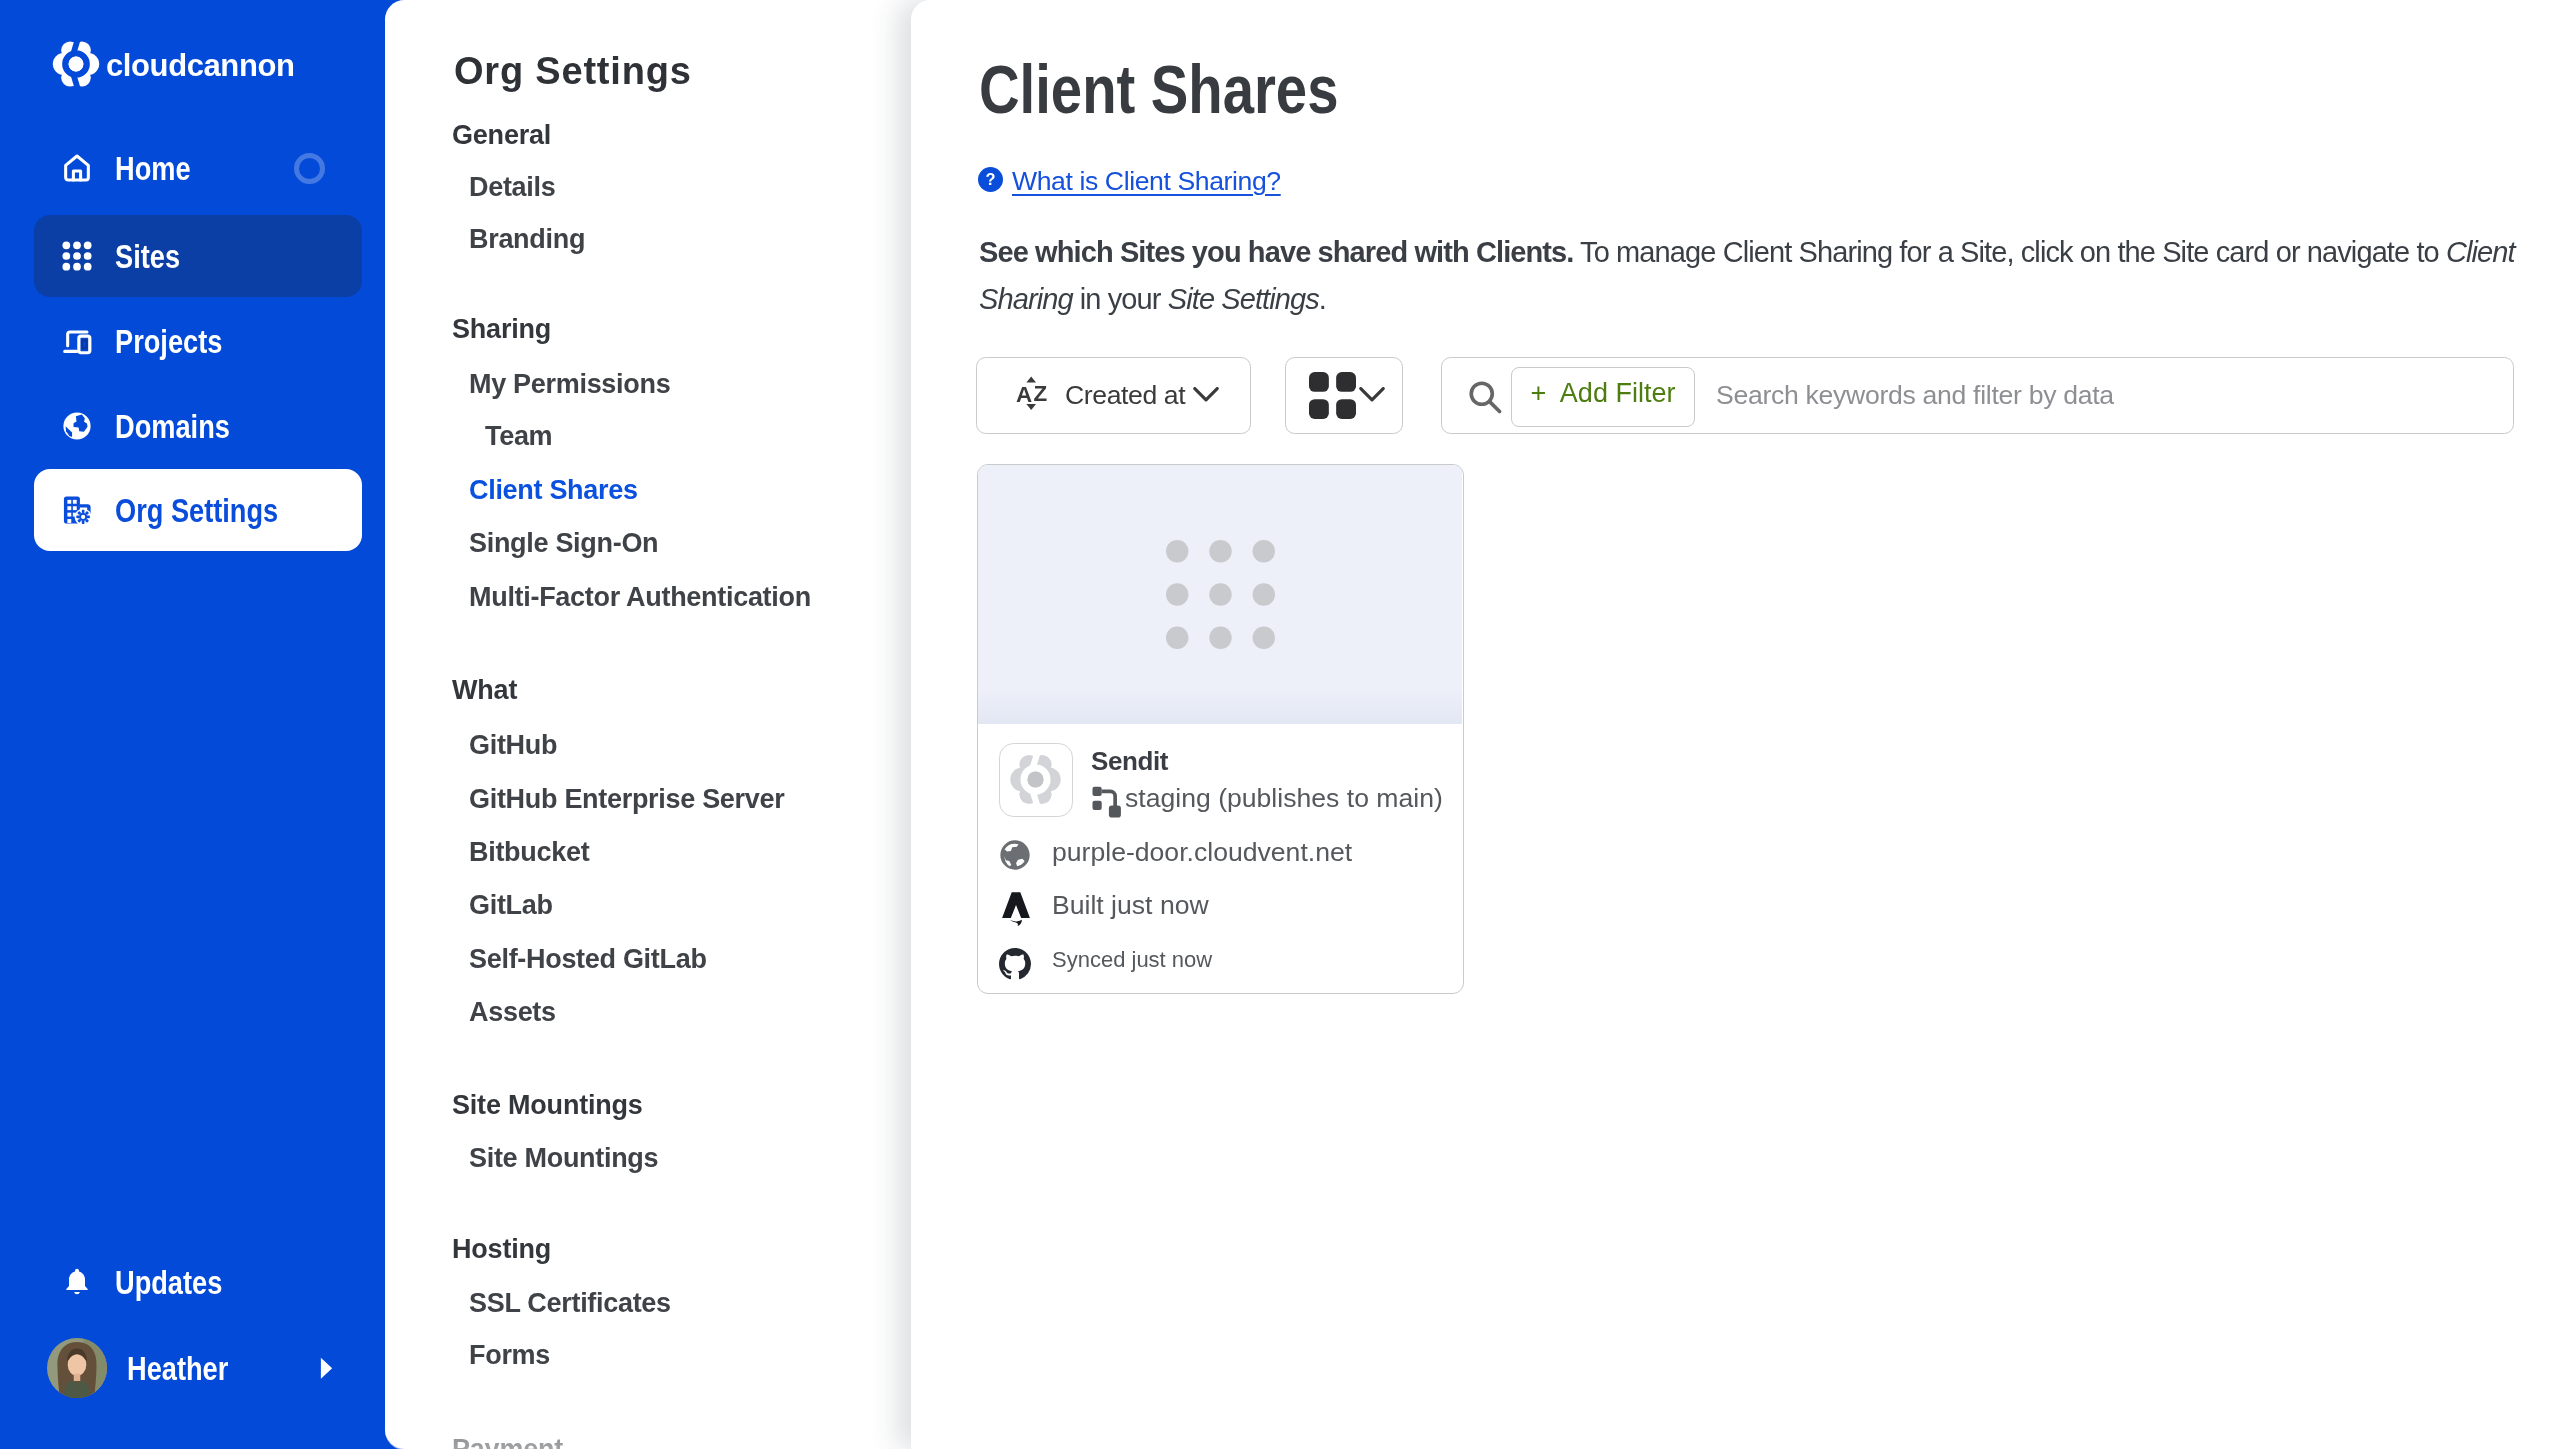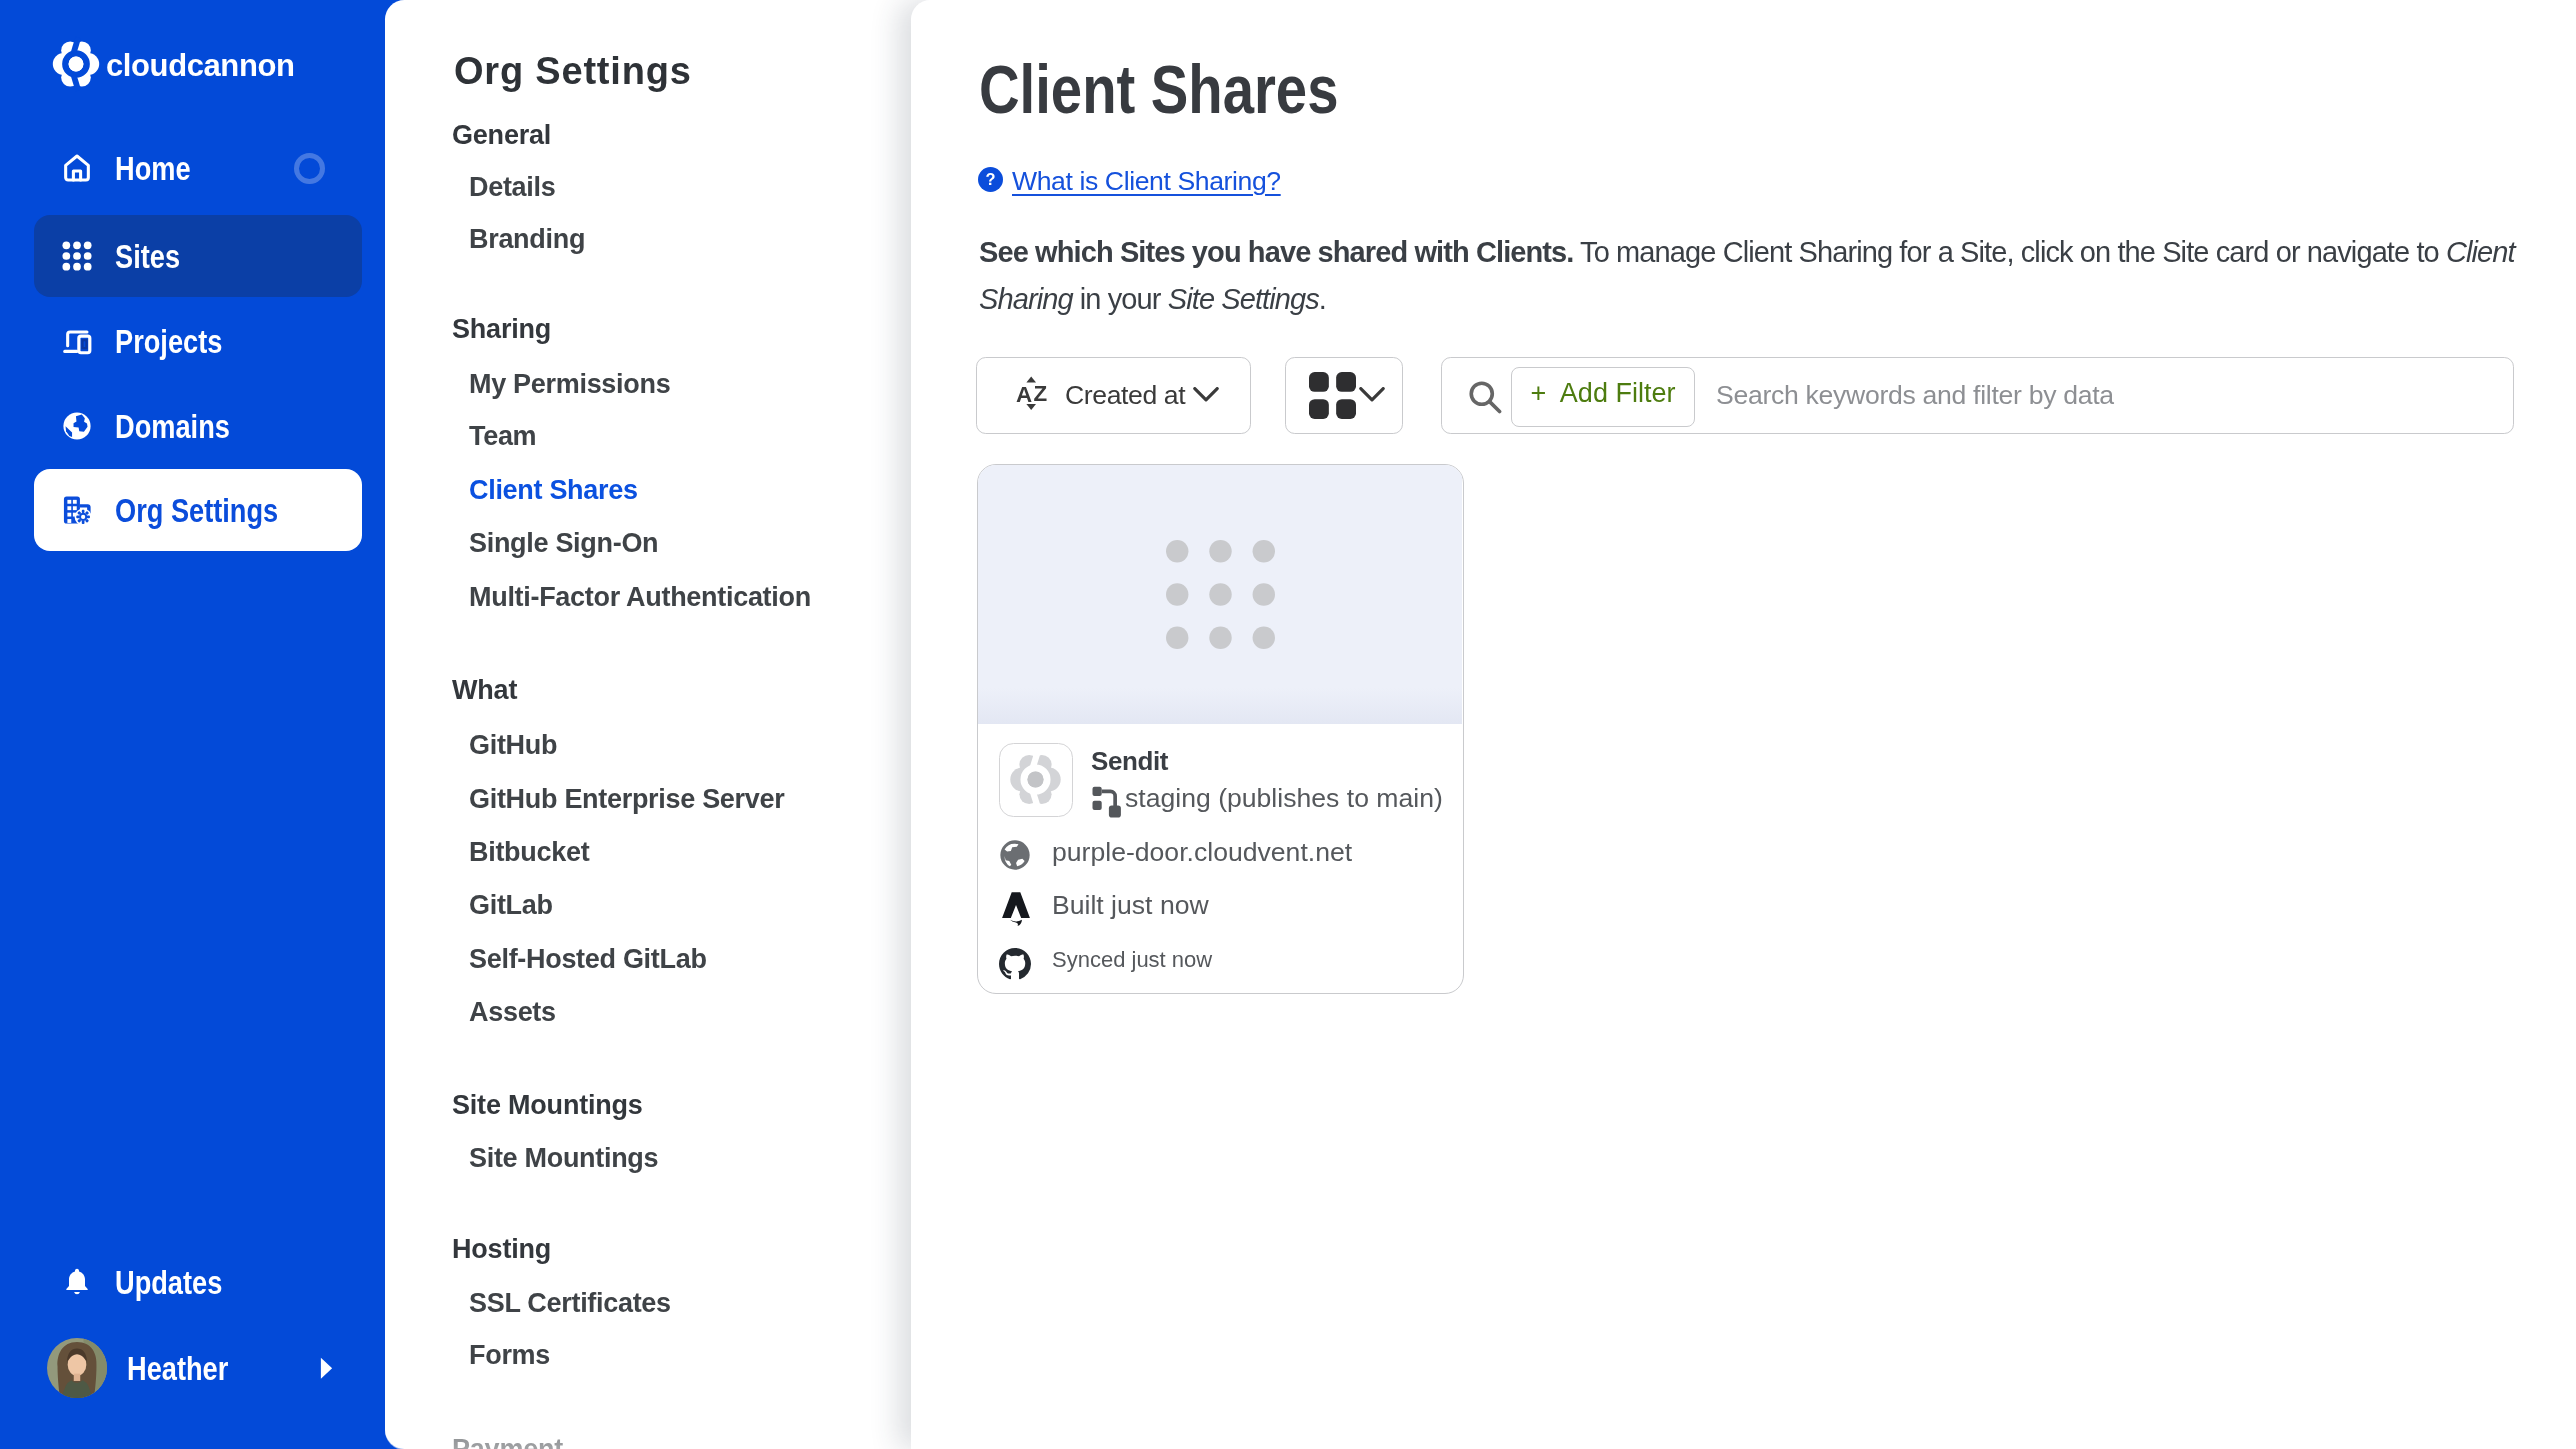--- a/index.html
+++ b/index.html
@@ -156,21 +156,21 @@
 
 <div id="col2">
   <div class="c2hdr" style="left:69px;top:52px;font-size:38px;line-height:38px;letter-spacing:0.8px;color:#2e3237;">Org Settings</div>
 
   <div class="c2hdr" style="top:122px;">General</div>
   <div class="c2item" style="top:174px;">Details</div>
   <div class="c2item" style="top:226px;">Branding</div>
 
   <div class="c2hdr" style="top:316px;">Sharing</div>
   <div class="c2item" style="top:371px;">My Permissions</div>
-  <div class="c2item" style="top:423px;">Team</div>
+  <div class="c2item" style="top:423px;margin-left:16px;">Team</div>
   <div class="c2item" style="top:477px;font-weight:bold;color:#0b51e0;">Client Shares</div>
   <div class="c2item" style="top:530px;">Single Sign-On</div>
   <div class="c2item" style="top:584px;">Multi-Factor Authentication</div>
 
   <div class="c2hdr" style="top:677px;">What</div>
   <div class="c2item" style="top:732px;">GitHub</div>
   <div class="c2item" style="top:786px;">GitHub Enterprise Server</div>
   <div class="c2item" style="top:839px;">Bitbucket</div>
   <div class="c2item" style="top:892px;">GitLab</div>
   <div class="c2item" style="top:946px;">Self-Hosted GitLab</div>
@@ -226,21 +226,21 @@
 
 <div class="fbox" style="left:1441px;width:1073px;">
   <svg class="abs" style="left:26px;top:22px;" width="34" height="34" viewBox="0 0 42 42" fill="none" stroke="#666" stroke-width="4.5">
     <circle cx="17" cy="17" r="13"></circle>
       <line x1="27" y1="27" x2="39" y2="39" stroke-linecap="round"></line>
   </svg>
   <div class="abs" style="left:69px;top:8.9px;width:184px;height:60px;border:1.6px solid #c9cacd;border-radius:8px;text-align:center;line-height:50px;font-size:27px;color:#4d7c0f;">+&nbsp; Add Filter</div>
   <div class="abs" style="left:274px;top:0;height:74px;line-height:74px;font-size:26.6px;letter-spacing:-0.3px;color:#8d8f93;">Search keywords and filter by data</div>
 </div>
 
-<div class="abs" style="left:977px;top:464px;width:487px;height:530px;border:1.6px solid #c9cacd;border-radius:19px;background:#fff;overflow:hidden;">
+<div class="abs" style="left:977px;top:464px;width:487px;height:530px;border:1.6px solid #c9cacd;border-radius:11px;background:#fff;overflow:hidden;">
   <div class="abs" style="left:0;top:0;width:484px;height:259px;background:linear-gradient(to bottom,#edf0f9 0%,#edf0f9 86%,#e3e7f3 100%);">
     <svg class="abs" style="left:188px;top:75px;" width="109" height="109" viewBox="0 0 136 136" fill="#c9cacd">
       <circle cx="14" cy="14" r="14"></circle>
         <circle cx="68" cy="14" r="14"></circle>
         <circle cx="122" cy="14" r="14"></circle>
       <circle cx="14" cy="68" r="14"></circle>
         <circle cx="68" cy="68" r="14"></circle>
         <circle cx="122" cy="68" r="14"></circle>
       <circle cx="14" cy="122" r="14"></circle>
         <circle cx="68" cy="122" r="14"></circle>

